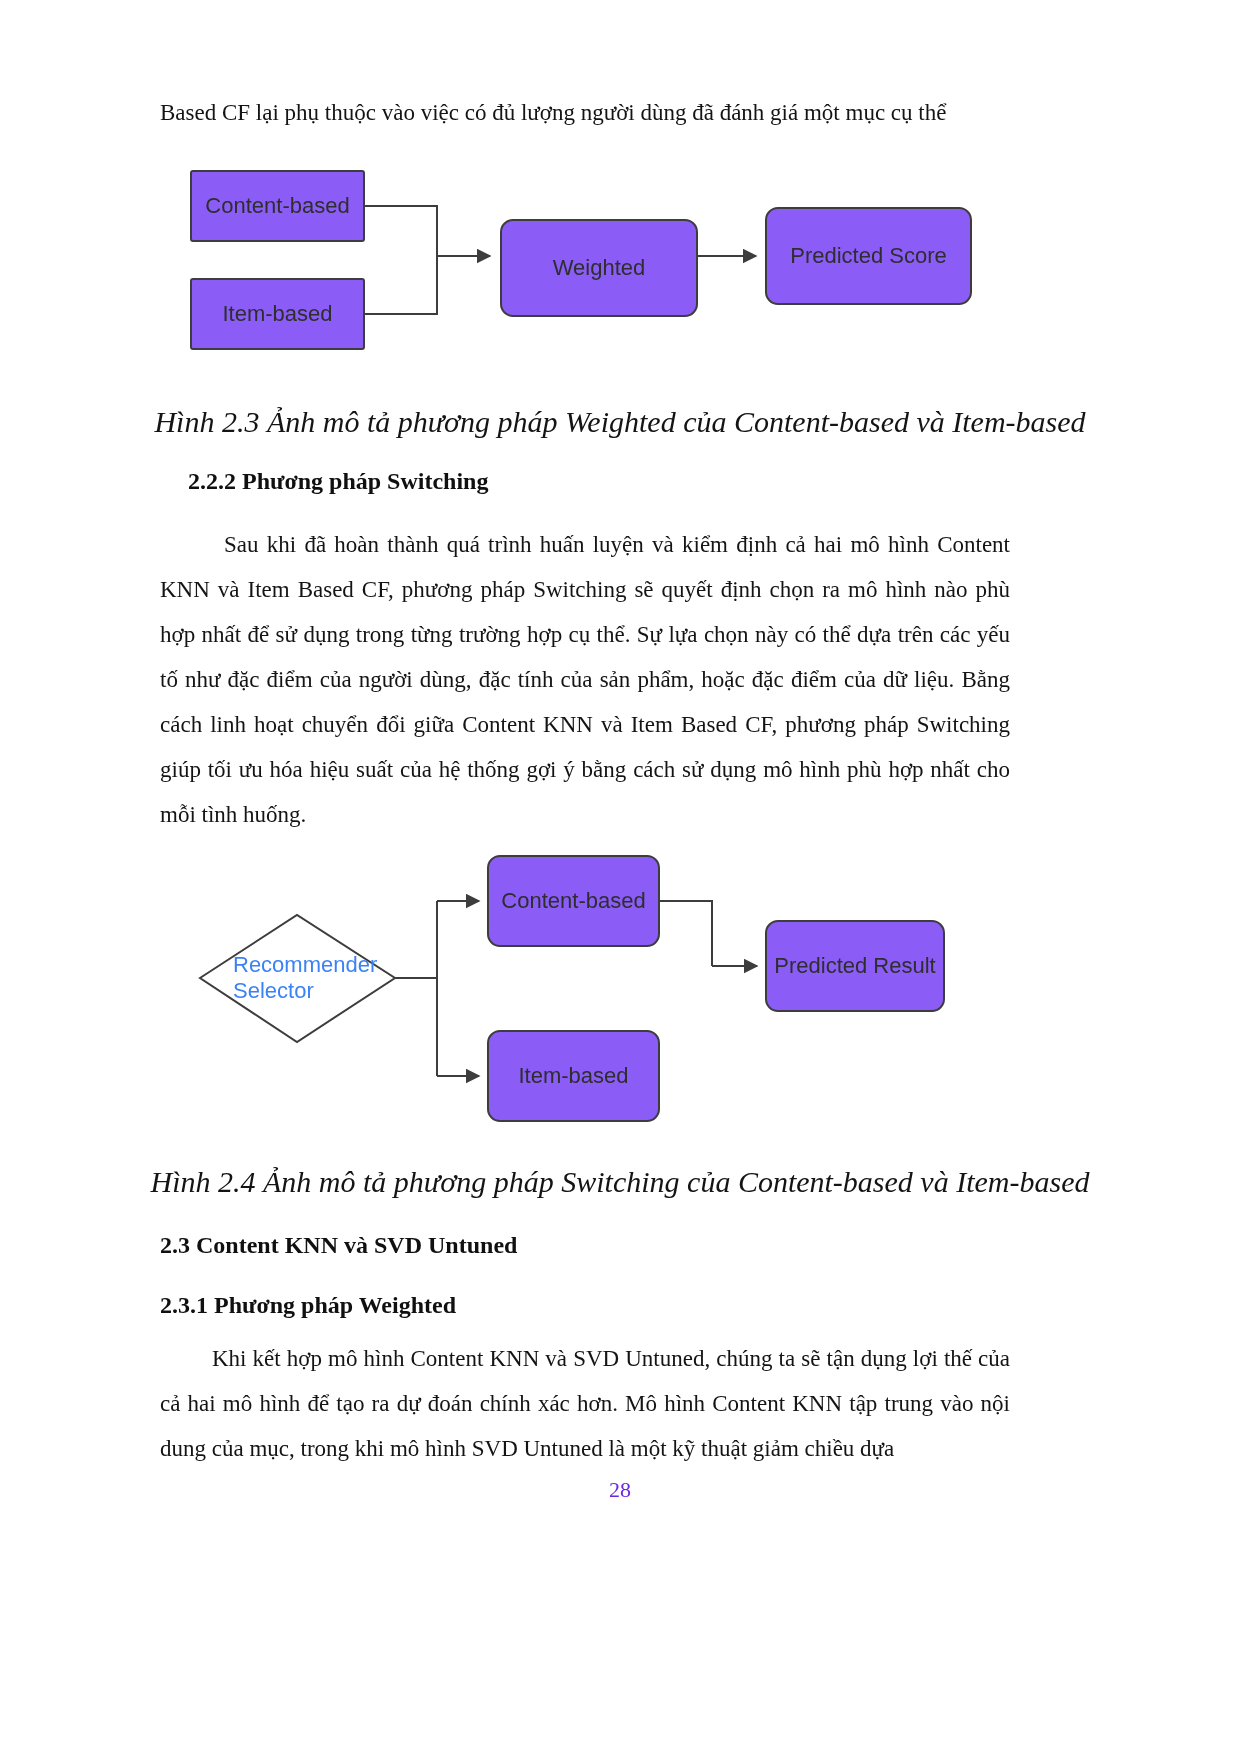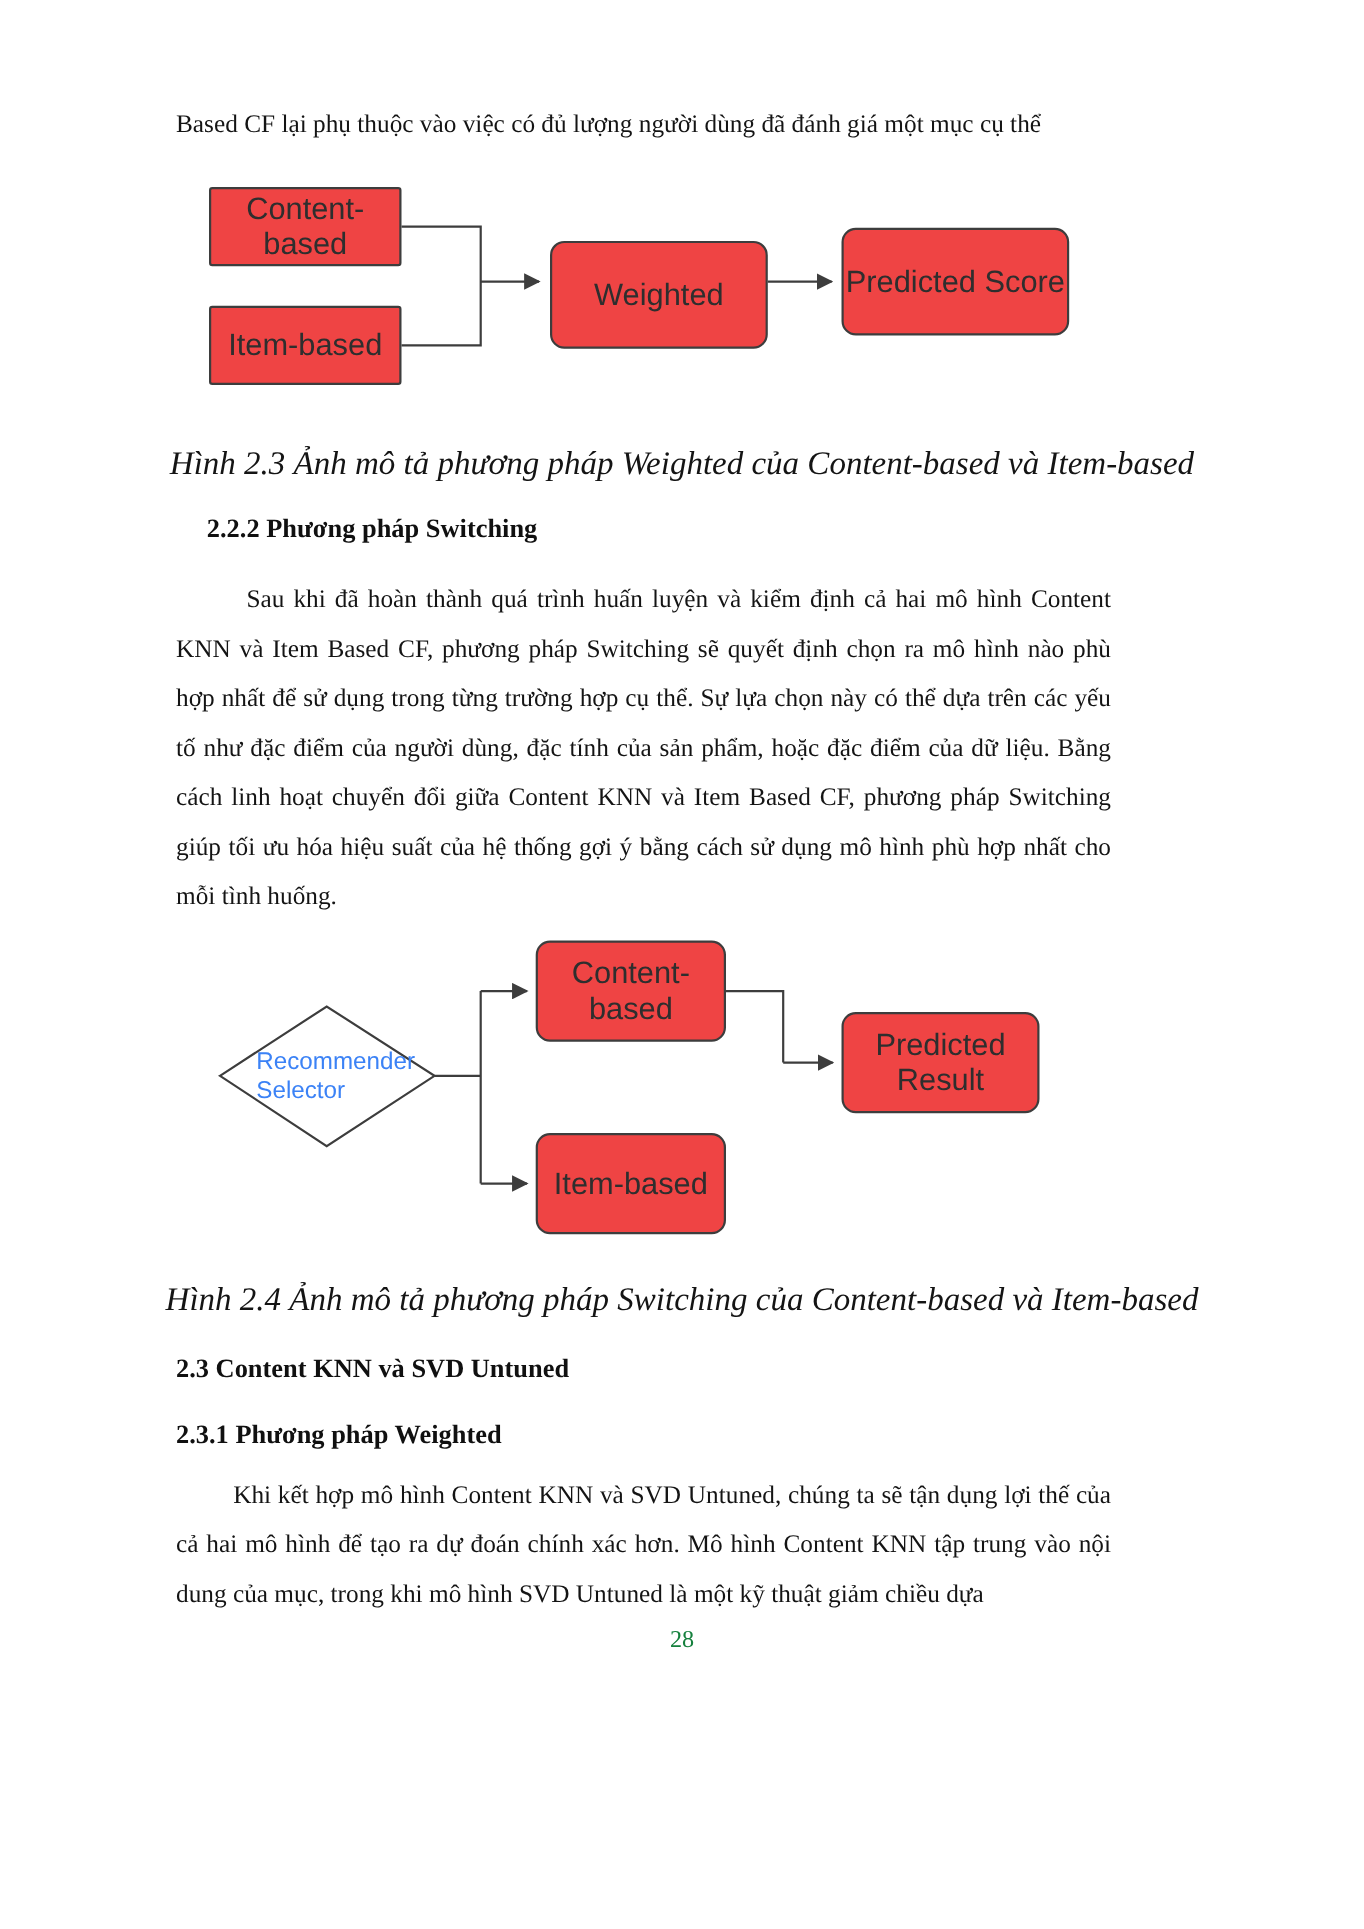--- a/index.html
+++ b/index.html
@@ -34,32 +34,32 @@
     width:1240px;
     text-align:center;
     font-style:italic;
     font-size:30px;
     color:#141414;
   }
   .pagenum{
     width:1240px;
     text-align:center;
     font-size:22px;
-    color:#15803d;
+    color:#6d28d9;
   }
   .diagram{position:absolute;left:0;width:1240px;}
   .diagram svg{position:absolute;left:0;top:0;}
   .node{
     position:absolute;
     box-sizing:border-box;
-    background:#ef4444;
+    background:#8b5cf6;
     border:2px solid #3d3d3d;
     display:flex;align-items:center;justify-content:center;
     font-family:"Liberation Sans", sans-serif;
-    font-size:28px;
+    font-size:22px;
     color:#2e2e2e;
     text-align:center;
   }
   .node.square{border-radius:3px;}
   .node.round{border-radius:13px;}
   .diamond-label{
     position:absolute;
     font-family:"Liberation Sans", sans-serif;
     font-size:22px;
     line-height:26px;

